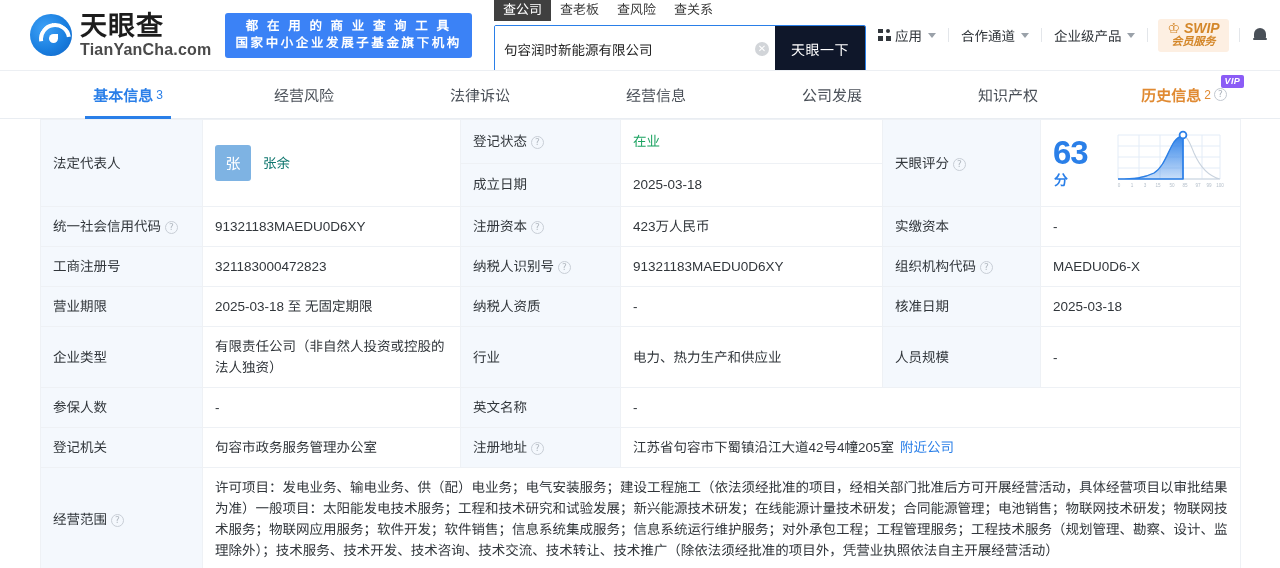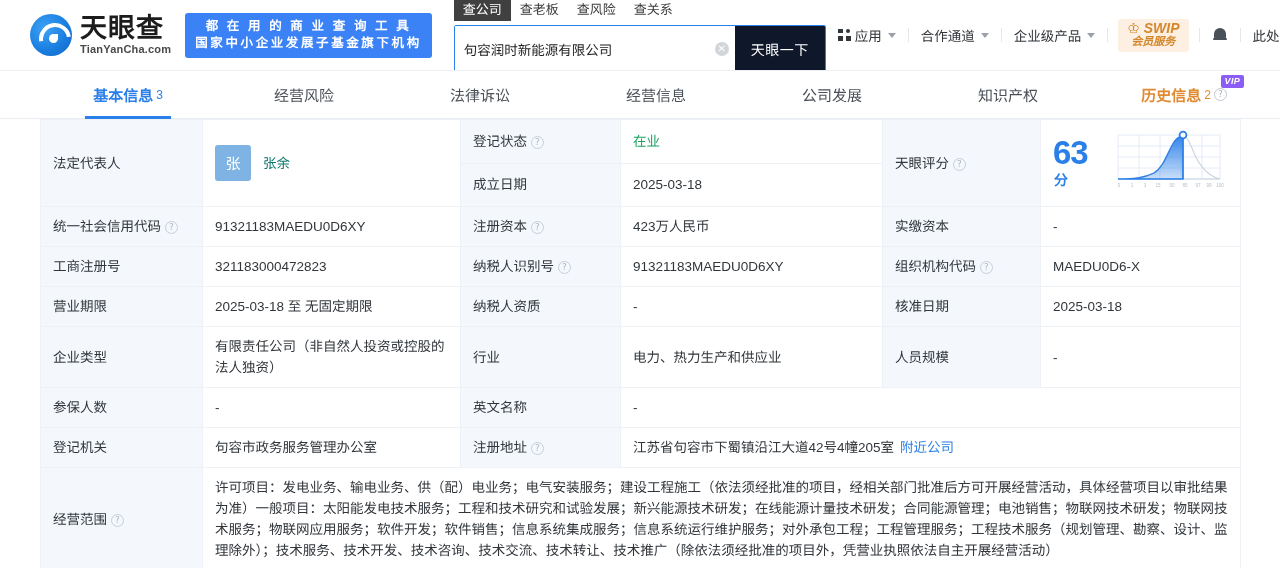--- a/index.html
+++ b/index.html
@@ -38,21 +38,21 @@
     content: ""; position: absolute;
     left: 19px; top: 20px; width: 9px; height: 9px;
     background: #fff; border-radius: 50% 0 50% 50%;
   }
   .logo-text { line-height: 1; }
   .logo-cn {
     font-size: 27px; font-weight: bold; color: #1c1c1c;
     letter-spacing: 1px; display: block;
   }
   .logo-en {
-    font-size: 11px; font-weight: bold; color: #4a4a4a;
+    font-size: 16px; font-weight: bold; color: #4a4a4a;
     letter-spacing: .2px; display: block; margin-top: 2px;
   }
   .red-banner {
     margin-left: 14px;
     background: #3b82f6;
     border-radius: 3px;
     padding: 5px 10px 6px;
     color: #fff;
     text-align: center;
     flex: 0 0 auto;

